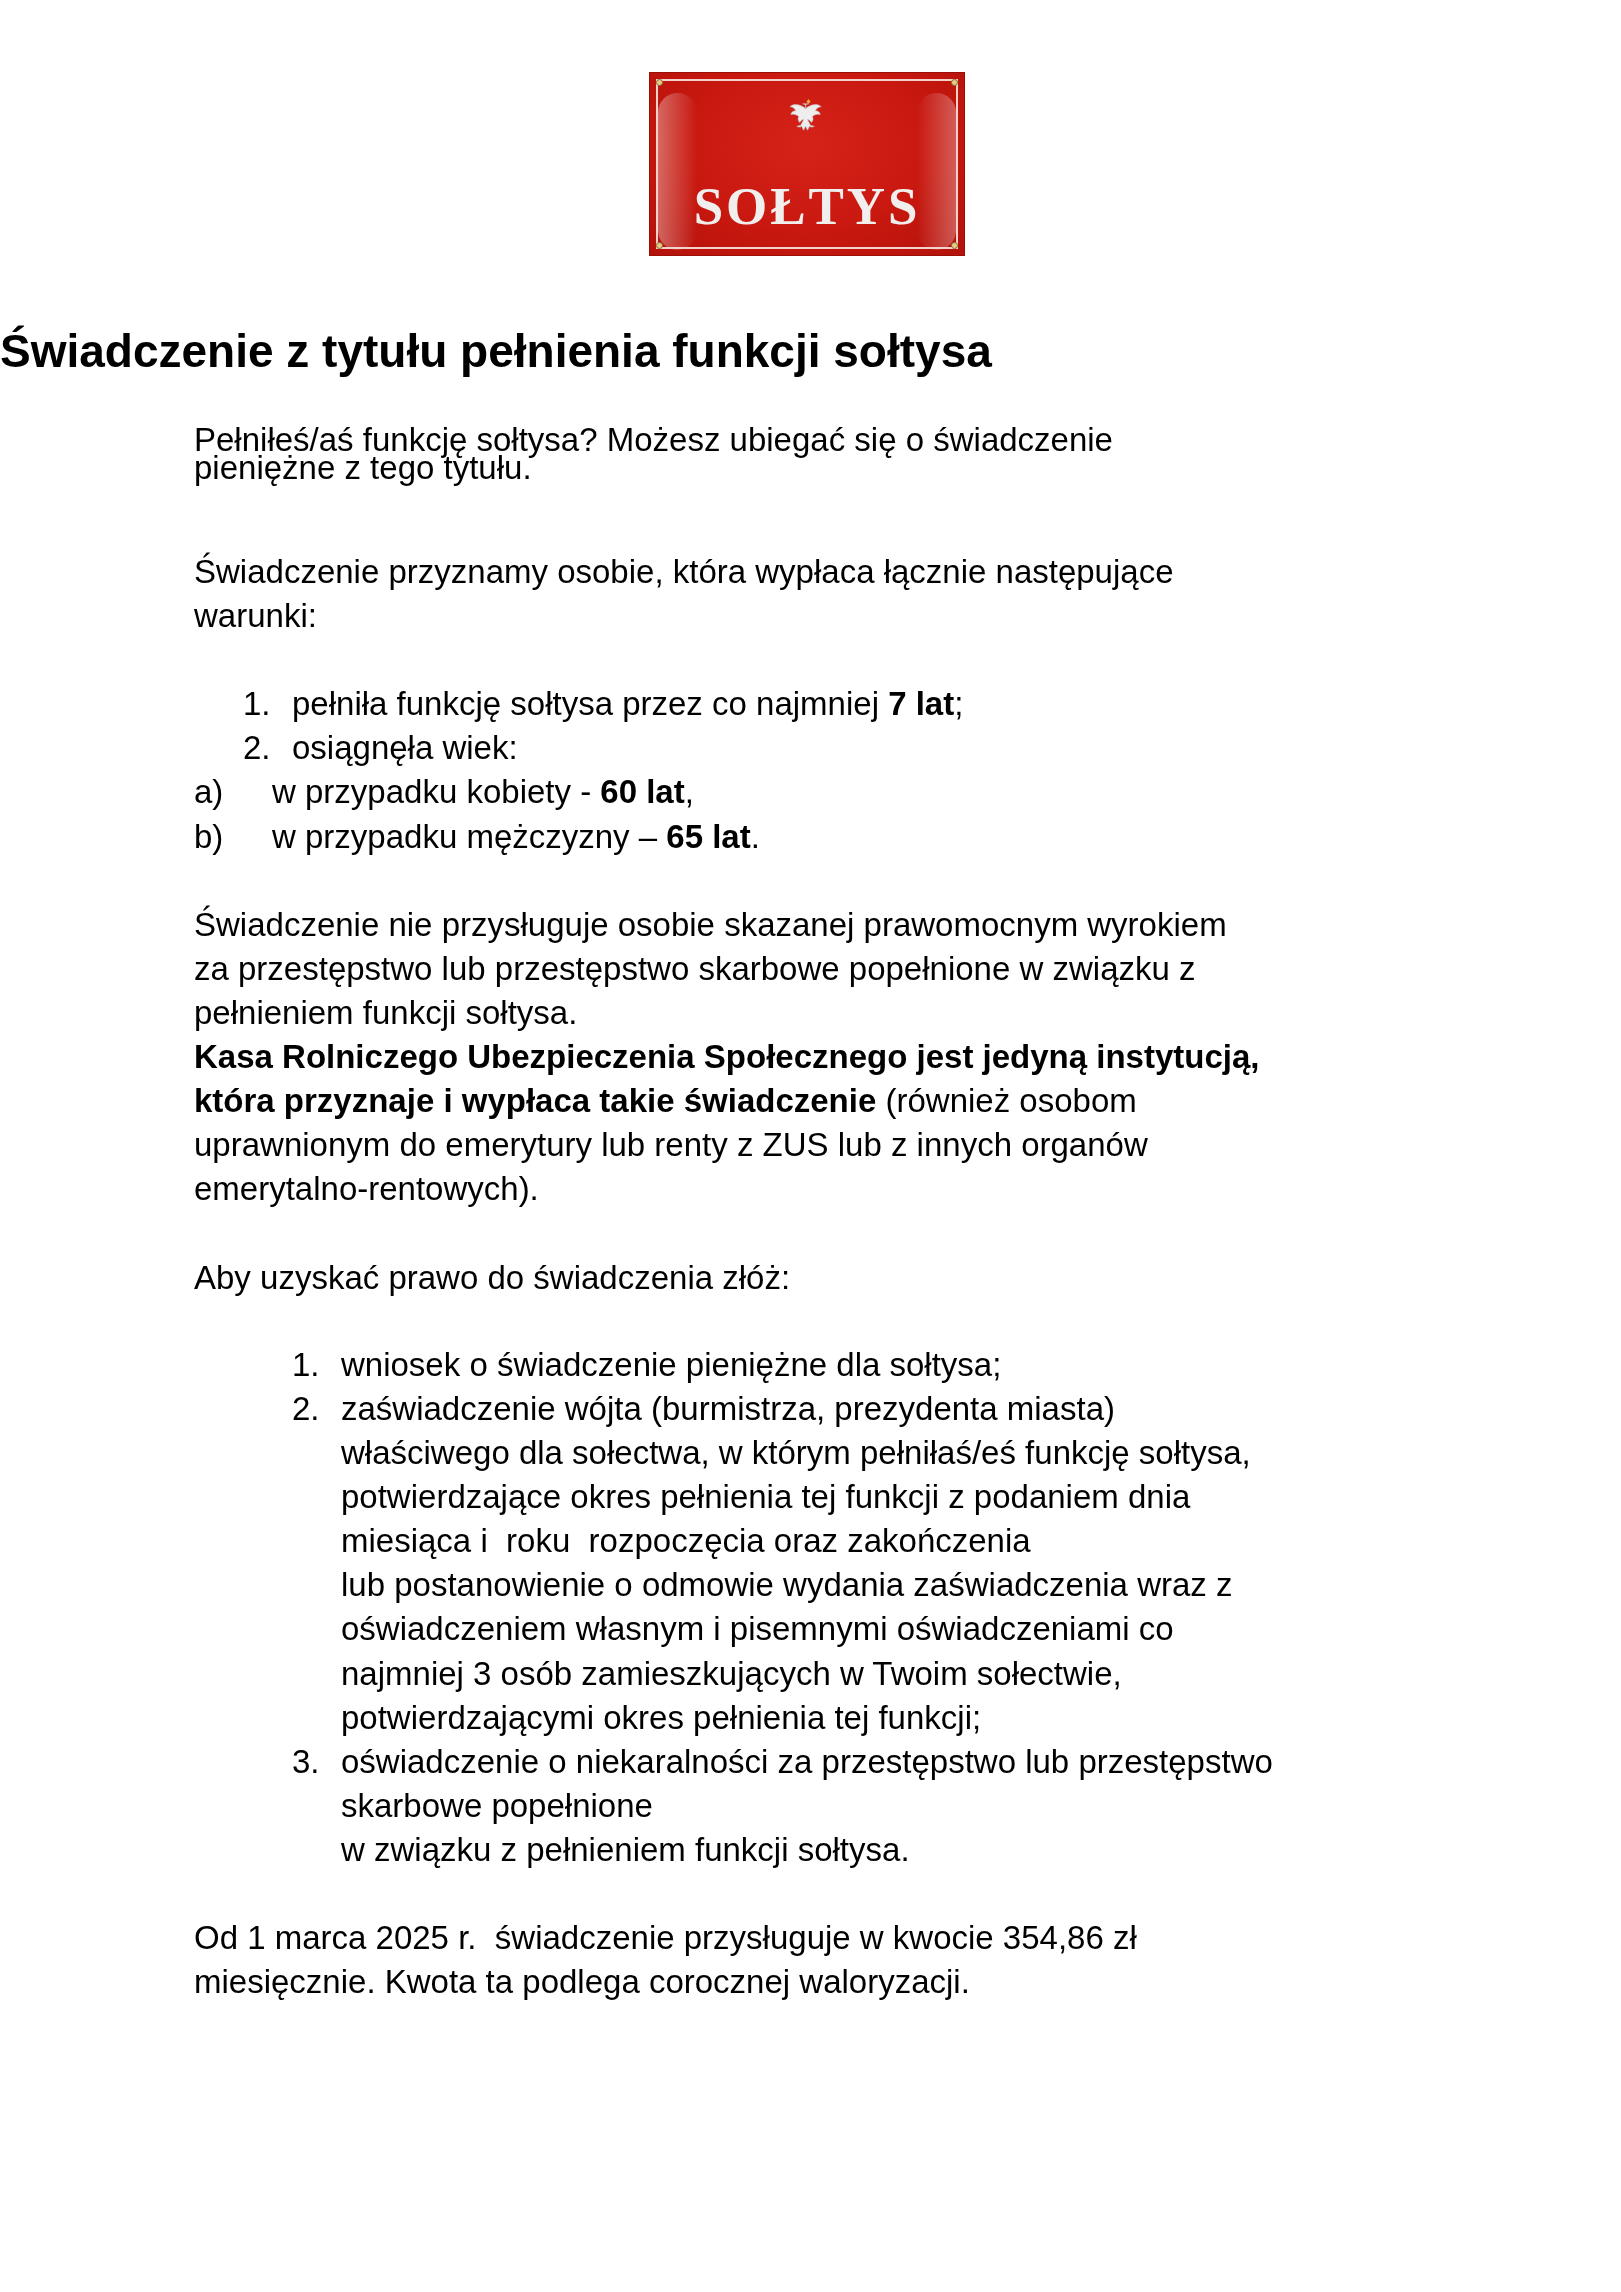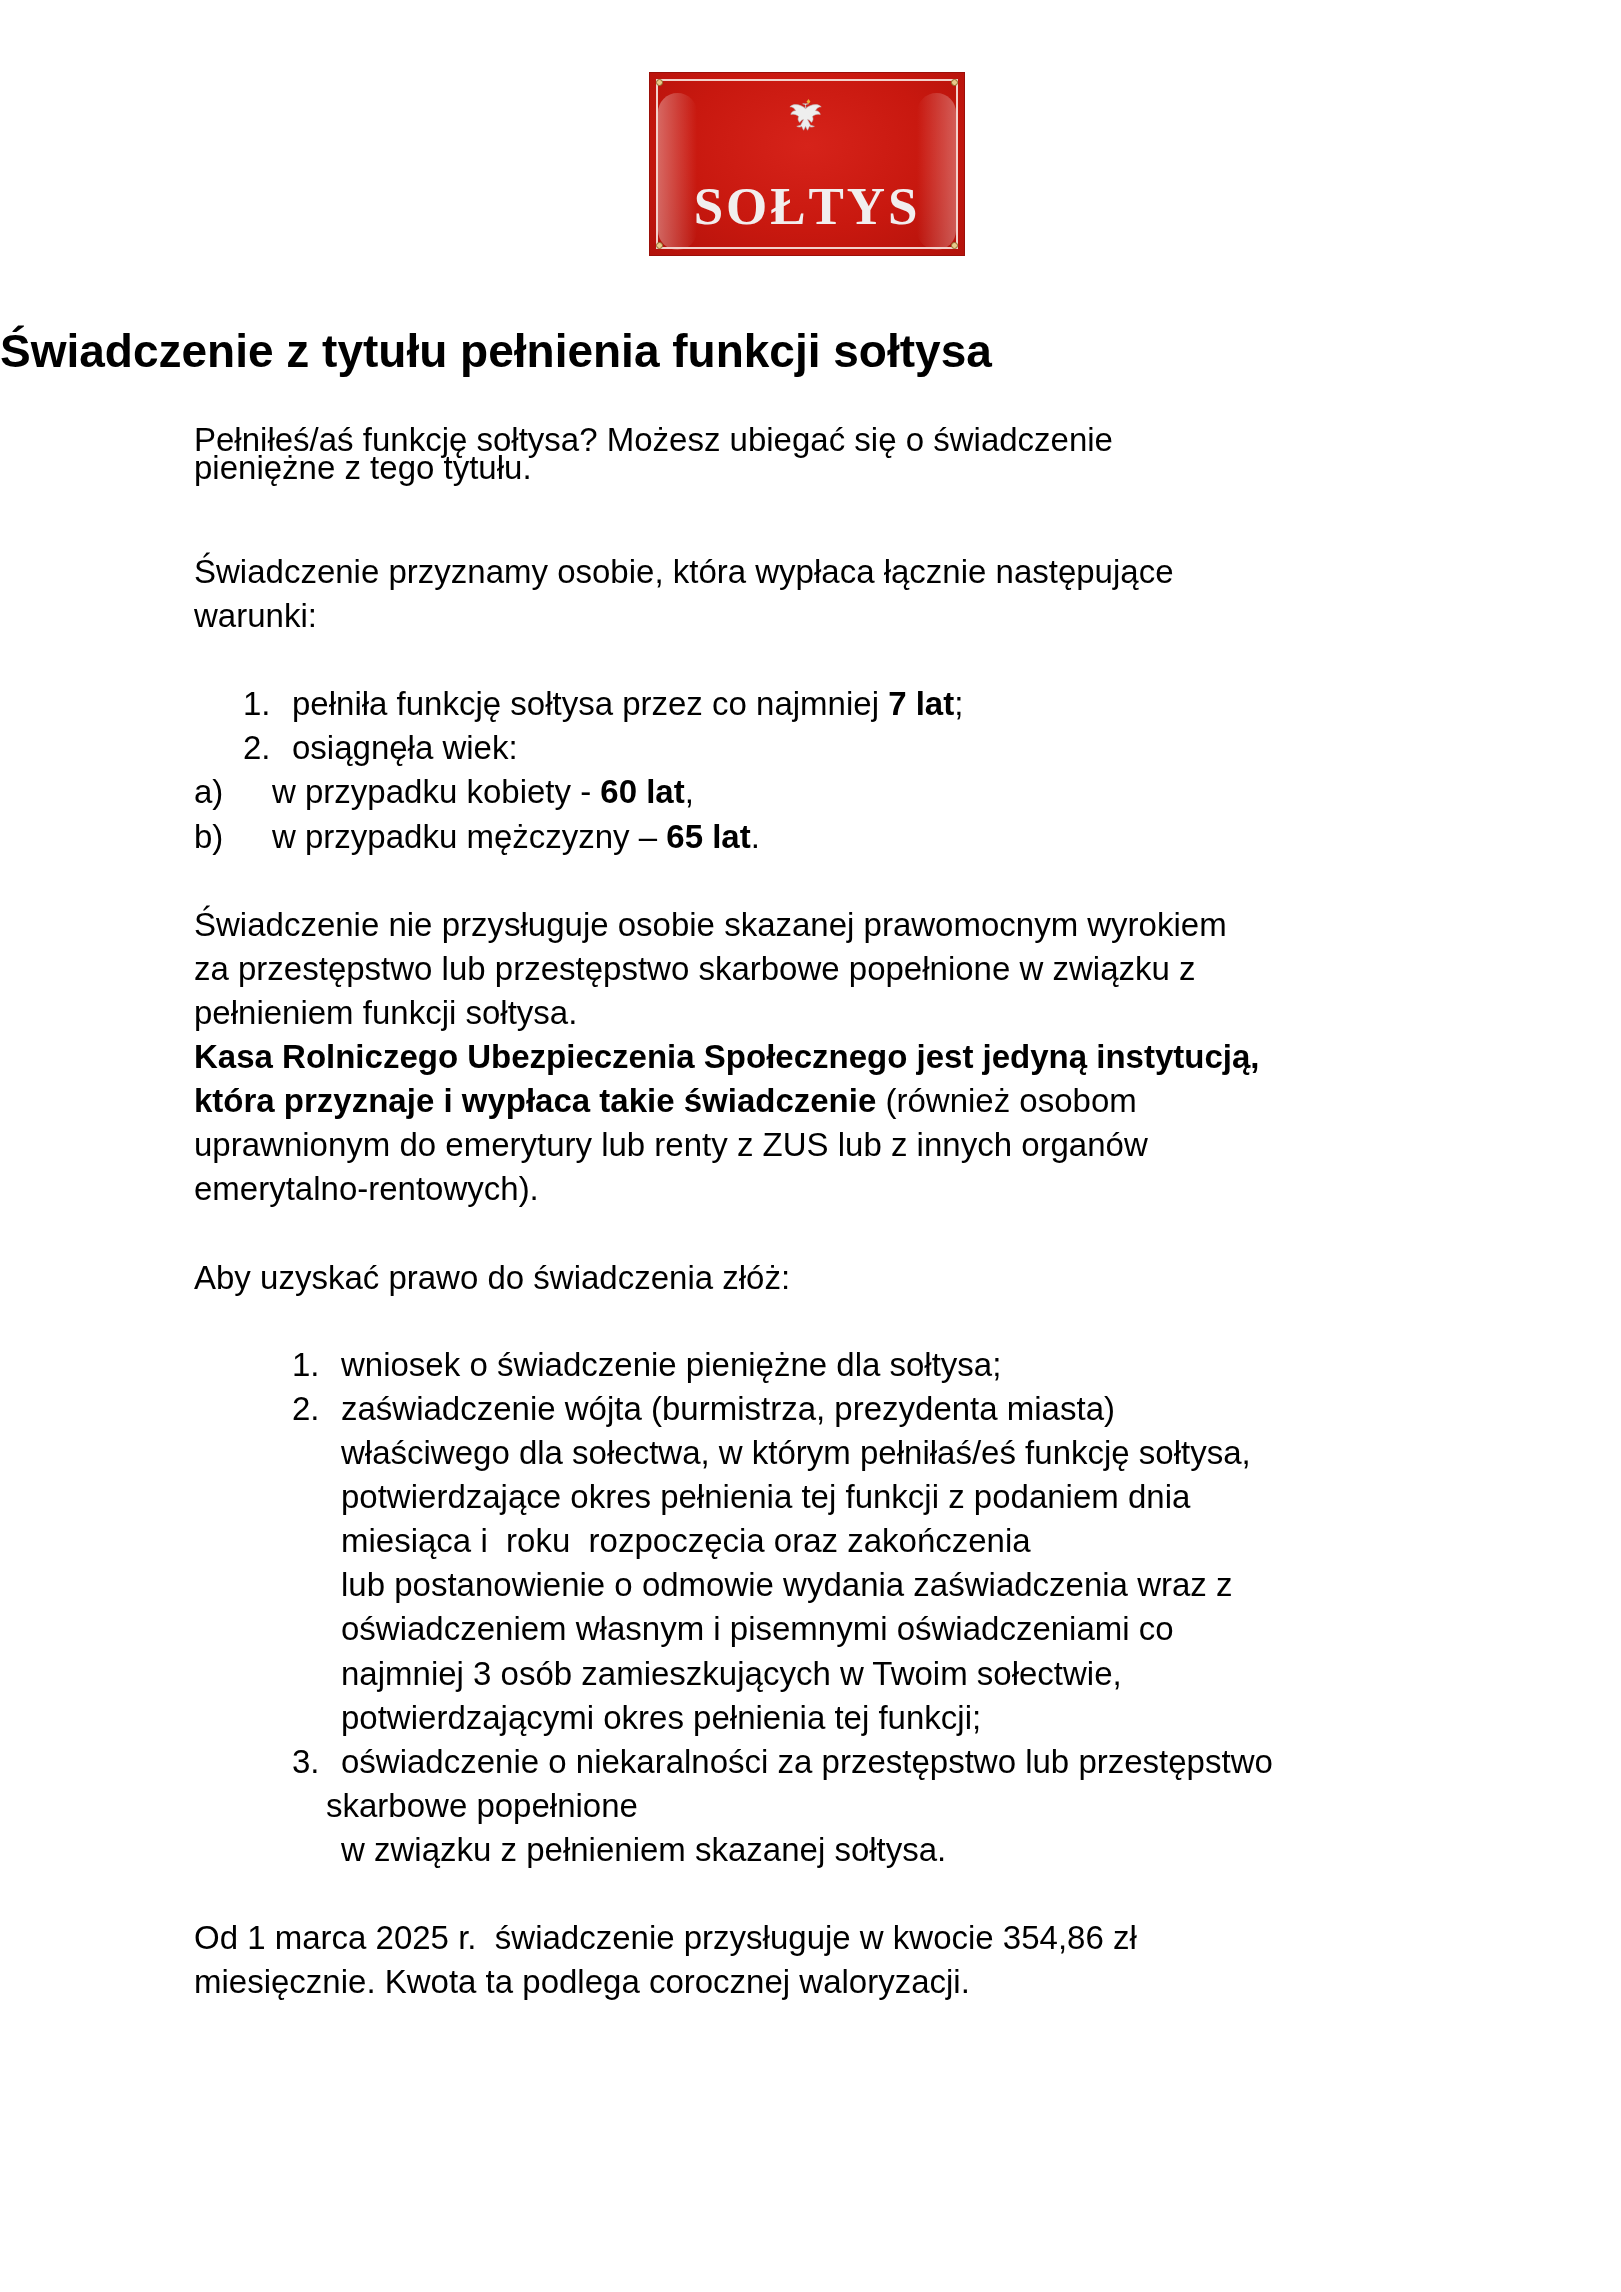--- a/index.html
+++ b/index.html
@@ -99,22 +99,22 @@
     <span class="ln" style="left:341px;top:1475px">potwierdzające okres pełnienia tej funkcji z podaniem dnia</span>
     <span class="ln" style="left:341px;top:1519px">miesiąca i  roku  rozpoczęcia oraz zakończenia</span>
     <span class="ln" style="left:341px;top:1563px">lub postanowienie o odmowie wydania zaświadczenia wraz z</span>
     <span class="ln" style="left:341px;top:1607px">oświadczeniem własnym i pisemnymi oświadczeniami co</span>
     <span class="ln" style="left:341px;top:1652px">najmniej 3 osób zamieszkujących w Twoim sołectwie,</span>
     <span class="ln" style="left:341px;top:1696px">potwierdzającymi okres pełnienia tej funkcji;</span>
   </div>
   <div>
     <span class="ln" style="left:292px;top:1740px">3.</span>
     <span class="ln" style="left:341px;top:1740px">oświadczenie o niekaralności za przestępstwo lub przestępstwo</span>
-    <span class="ln" style="left:326px;top:1784px">skarbowe popełnione</span>
-    <span class="ln" style="left:341px;top:1828px">w związku z pełnieniem skazanej sołtysa.</span>
+    <span class="ln" style="left:341px;top:1784px">skarbowe popełnione</span>
+    <span class="ln" style="left:341px;top:1828px">w związku z pełnieniem funkcji sołtysa.</span>
   </div>
 </div>
 
 <div>
   <div class="ln" style="left:194px;top:1916px">Od 1 marca 2025 r.  świadczenie przysługuje w kwocie 354,86 zł</div>
   <div class="ln" style="left:194px;top:1960px">miesięcznie. Kwota ta podlega corocznej waloryzacji.</div>
 </div>
 
 
 </body></html>

